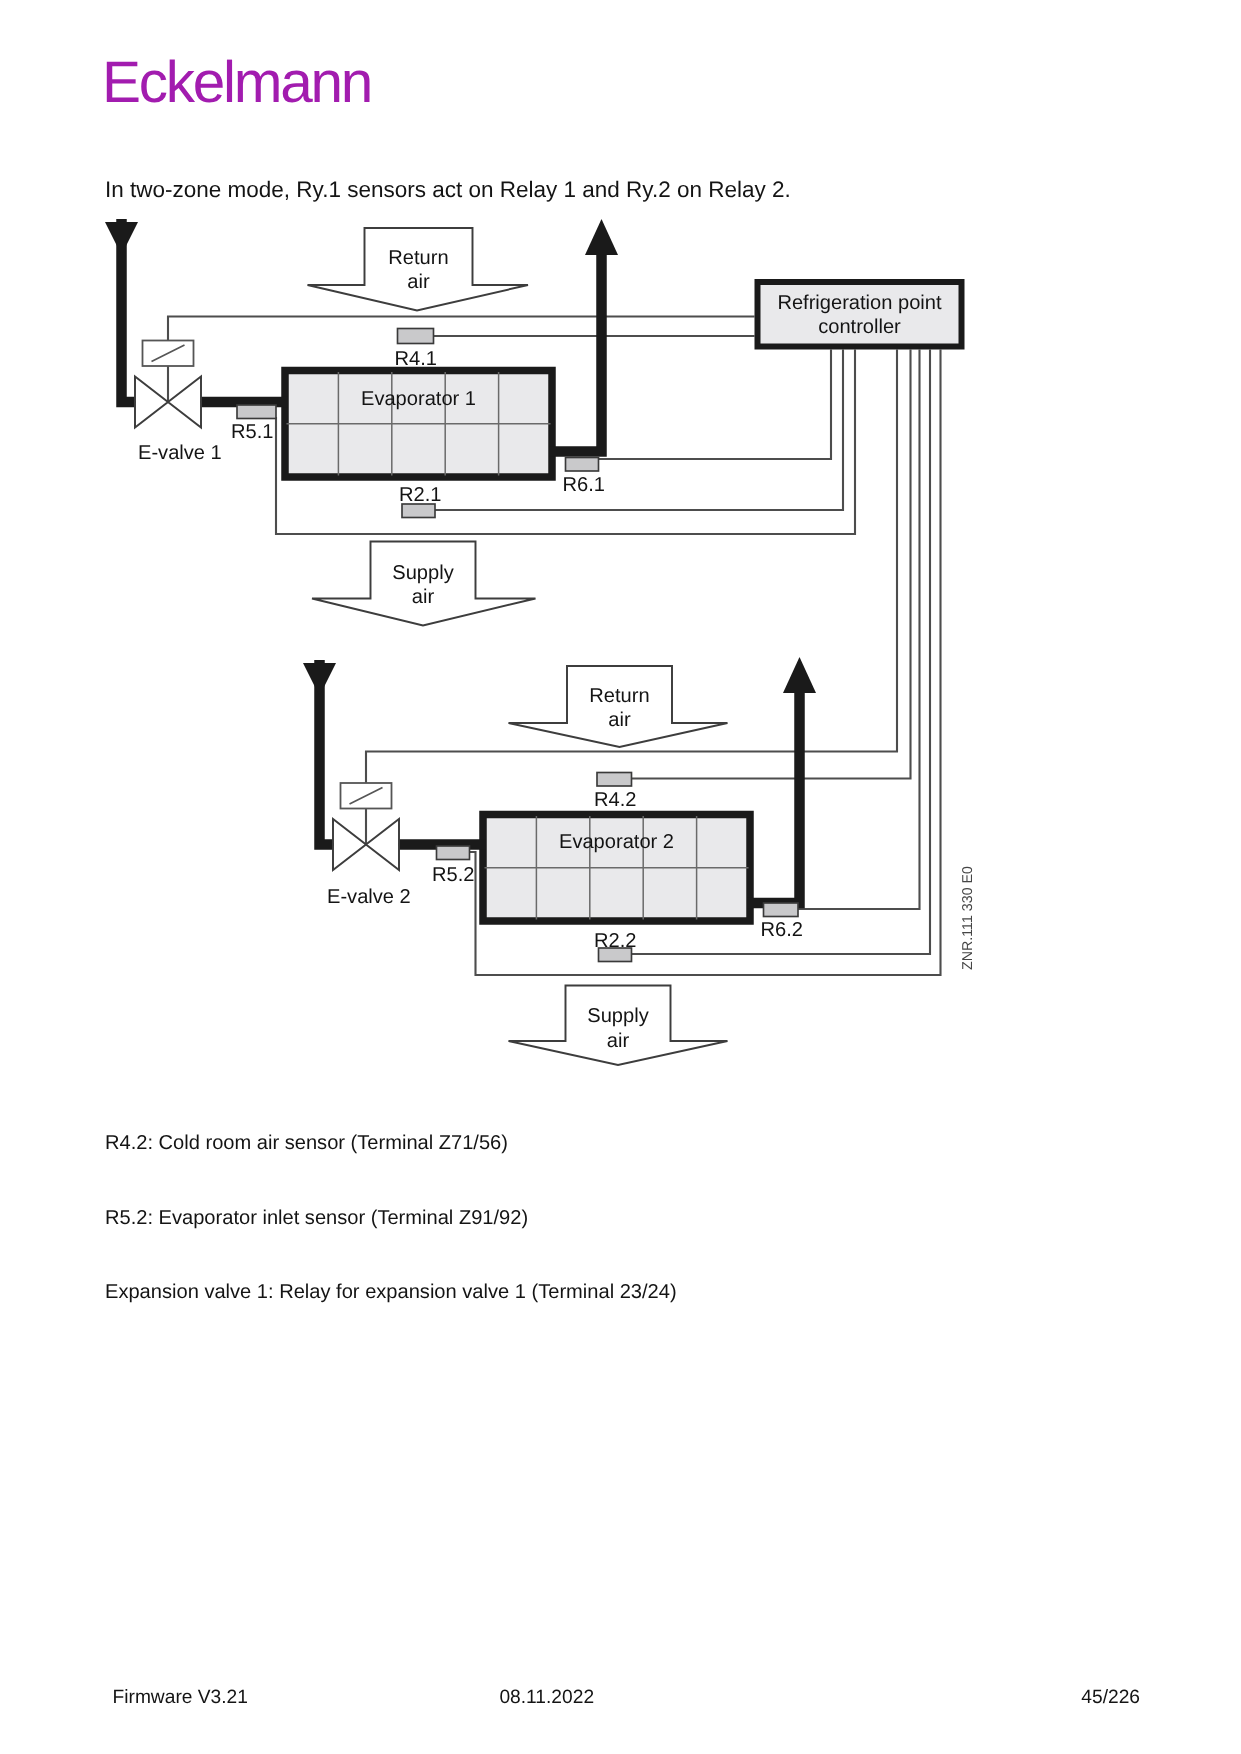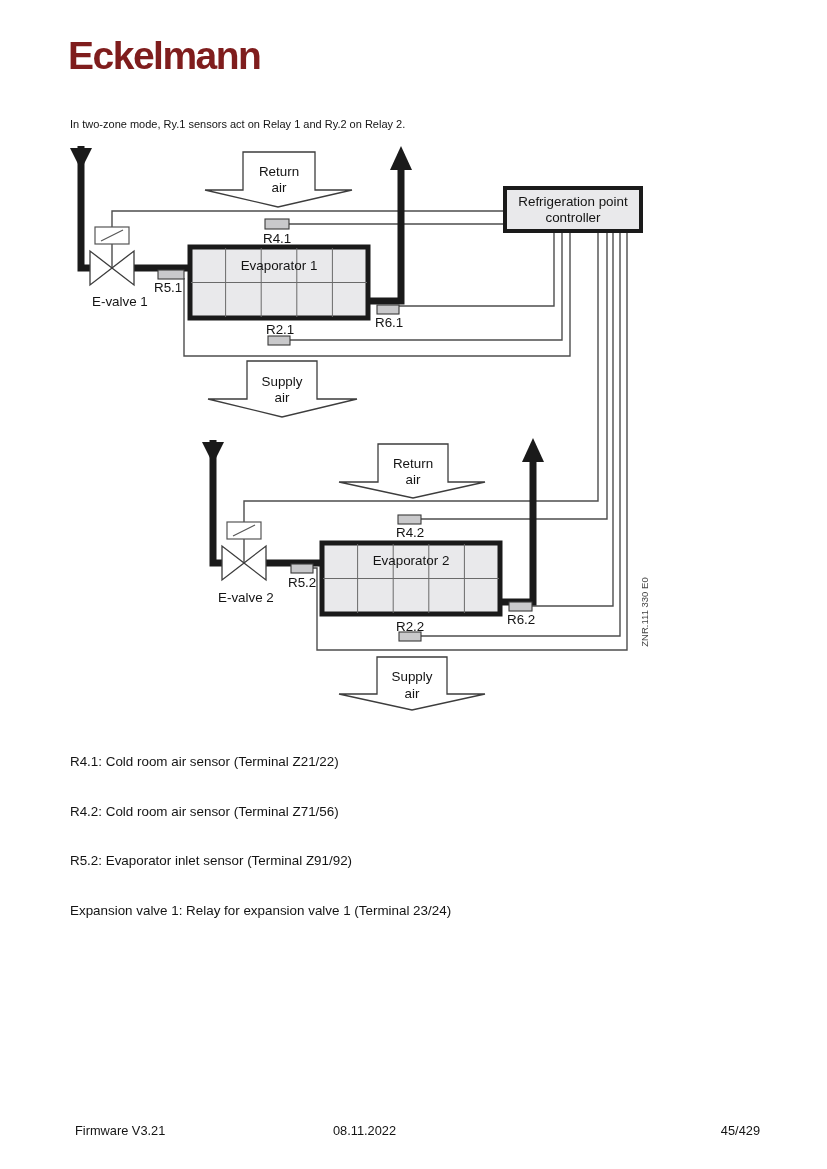--- a/index.html
+++ b/index.html
@@ -2,24 +2,24 @@
 <html><head>
 <meta charset="utf-8">
 <style>
   html,body { margin:0; padding:0; background:#fff; }
   .page {
     position:relative; width:827px; height:1169px; background:#ffffff;
     font-family:"Liberation Sans", sans-serif; color:#1a1a1a; overflow:hidden;
   }
   .logo {
     position:absolute; left:68px; top:34px;
-    font-size:39px; font-weight:bold; color:#7f1d1d; letter-spacing:-1.5px;
+    font-size:39px; font-weight:normal; color:#a21caf; letter-spacing:-1.5px;
   }
   .intro {
-    position:absolute; left:70px; top:118px; font-size:11px; color:#141414;
+    position:absolute; left:70px; top:118px; font-size:15px; color:#141414;
   }
   .diagram { position:absolute; left:0; top:0; }
   .diagram text { font-family:"Liberation Sans", sans-serif; fill:#141414; font-size:13.4px; }
   .diagram .lbl { font-size:13.4px; }
   .diagram .znr { font-size:9.5px; fill:#454545; }
   .legend {
     position:absolute; left:70px; top:721px; font-size:13.4px; line-height:16.5px;
     color:#141414; white-space:pre;
   }
   .legend div { height:16.5px; }
@@ -163,25 +163,24 @@
       <text x="413" y="468" text-anchor="middle">Return</text>
       <text x="413" y="484" text-anchor="middle">air</text>
       <text x="412" y="681" text-anchor="middle">Supply</text>
       <text x="412" y="698" text-anchor="middle">air</text>
     </g>
 
     <text x="648" y="612" text-anchor="middle" class="znr" transform="rotate(-90 648 612)">ZNR.111 330 E0</text>
   </svg>
 
   <div class="legend">
-    <div>R4.1: Cold room air sensor (Terminal Z21/22)</div>
     <div>R4.2: Cold room air sensor (Terminal Z71/56)</div>
     <div>R5.2: Evaporator inlet sensor (Terminal Z91/92)</div>
     <div>Expansion valve 1: Relay for expansion valve 1 (Terminal 23/24)</div>
   </div>
 
   <div class="footer">
     <span class="f-center">08.11.2022</span>
     <span class="f-left">Firmware V3.21</span>
-    <span class="f-right">45/429</span>
+    <span class="f-right">45/226</span>
   </div>
 
 </div>
 
 </body></html>

